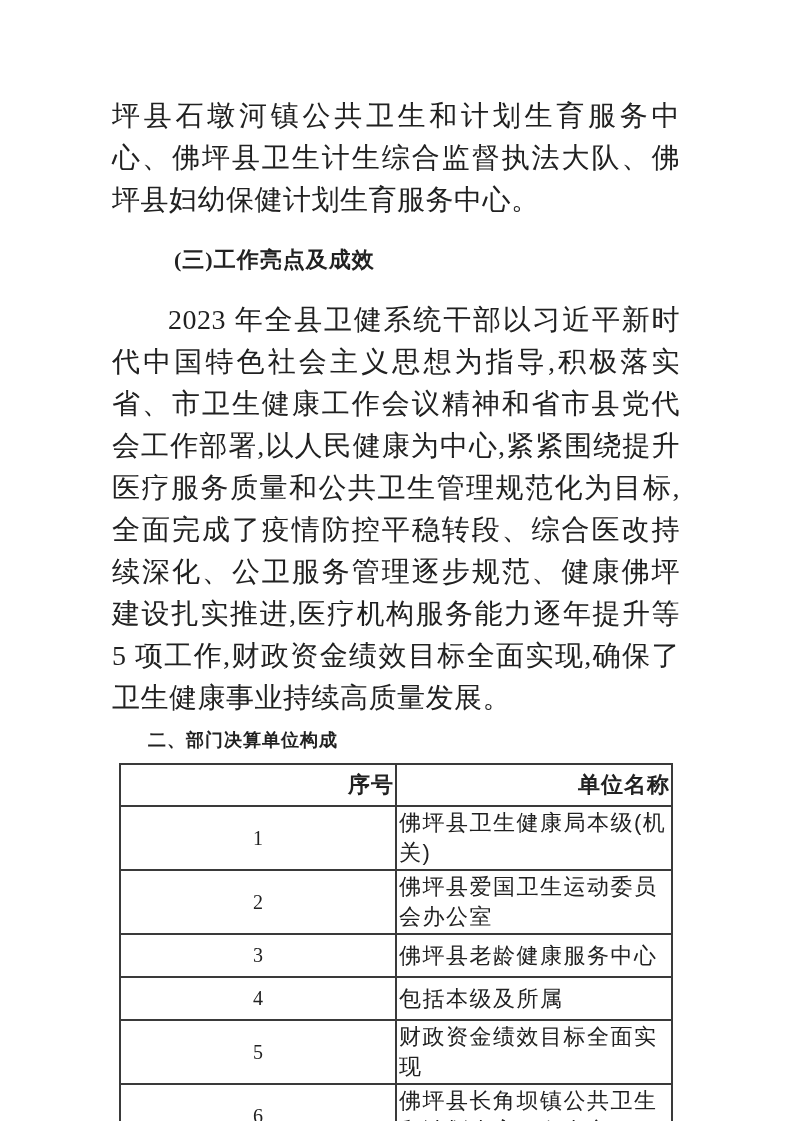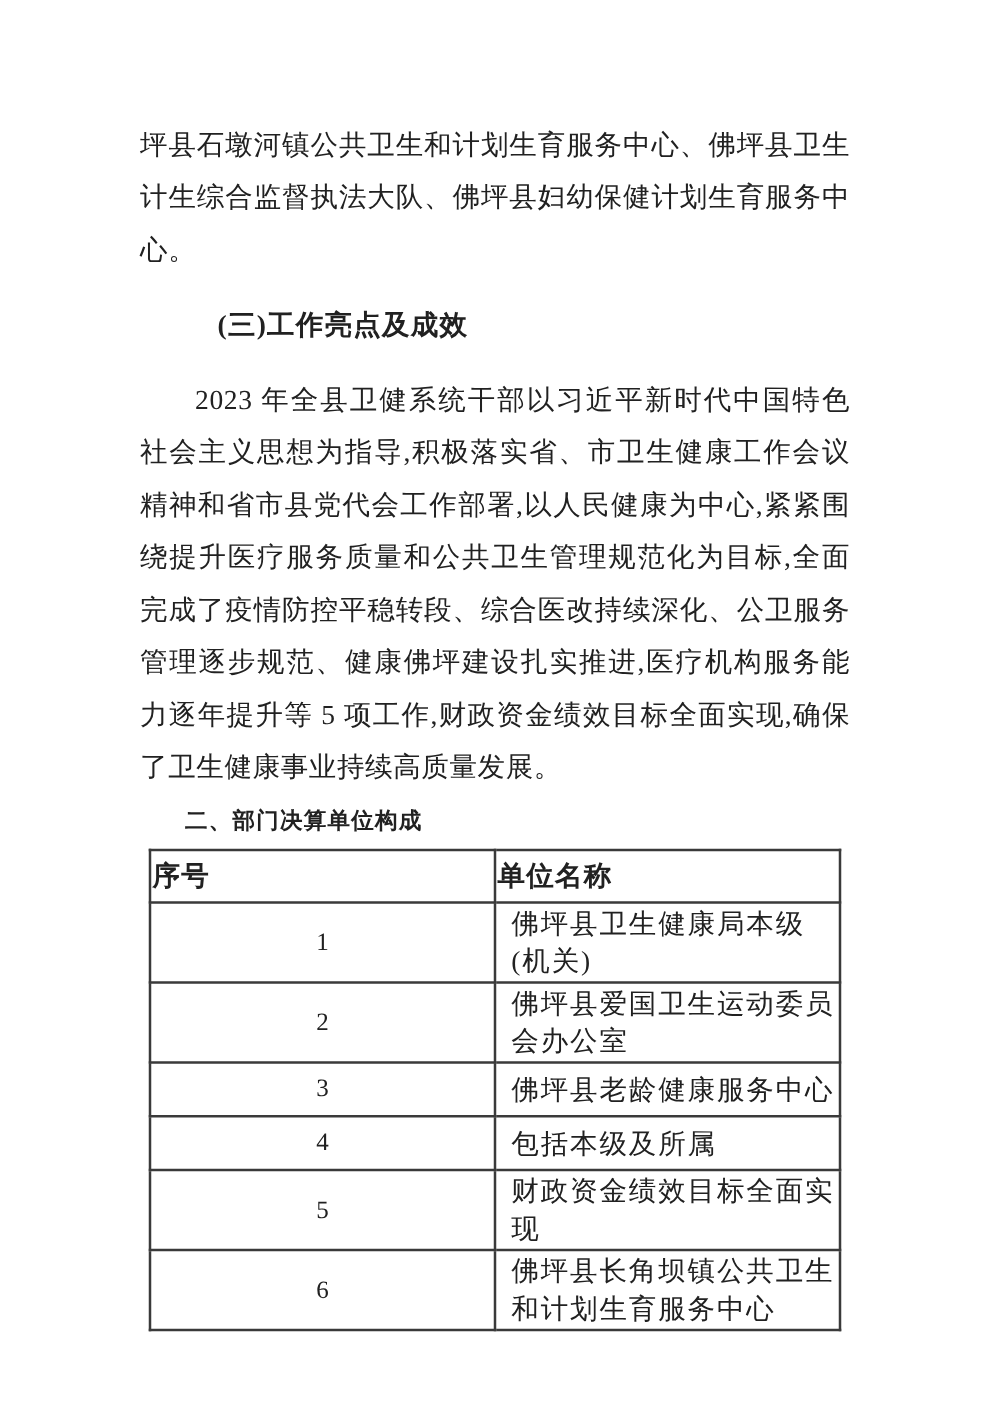--- a/index.html
+++ b/index.html
@@ -17,21 +17,21 @@
     color: #212121;
   }
   .content {
     position: absolute;
     left: 112px;
     top: 95px;
     width: 568px;
   }
   .para {
     margin: 0;
-    font-size: 22px;
+    font-size: 28px;
     line-height: 42px;
     text-align: justify;
     letter-spacing: 0.5px;
   }
   .indent { text-indent: 2em; }
   .p-cont { min-height: 84px; }
   .p-high { min-height: 336px; }
   .p-units { min-height: 84px; }
   .h-kai {
     margin: 18px;
@@ -61,35 +61,35 @@
   table.units th,
   table.units td {
     border: 2px solid #3a3a3a;
     overflow: hidden;
   }
   table.units th {
     font-family: "Liberation Sans", "DejaVu Sans", sans-serif;
     font-weight: bold;
     font-size: 22px;
     height: 38px;
-    text-align: left;
+    text-align: right;
     letter-spacing: 1px;
   }
   td.cell-num {
     width: 56px;
     text-align: center;
     font-size: 20px;
     height: 39px;
     font-family: "Liberation Serif", "DejaVu Serif", serif;
   }
   td.cell-name {
     font-size: 22px;
-    padding-left: 12px;
+    padding-left: 2px;
     letter-spacing: 1.5px;
-    font-family: Liberation Serif, serif;
+    font-family: Liberation Sans, sans-serif;
   }
 </style>
 </head>
 <body>
 
 <div class="page">
   <div class="content">
 
     <p class="para p-cont">坪县石墩河镇公共卫生和计划生育服务中心、佛坪县卫生计生综合监督执法大队、佛坪县妇幼保健计划生育服务中心。</p>
 

